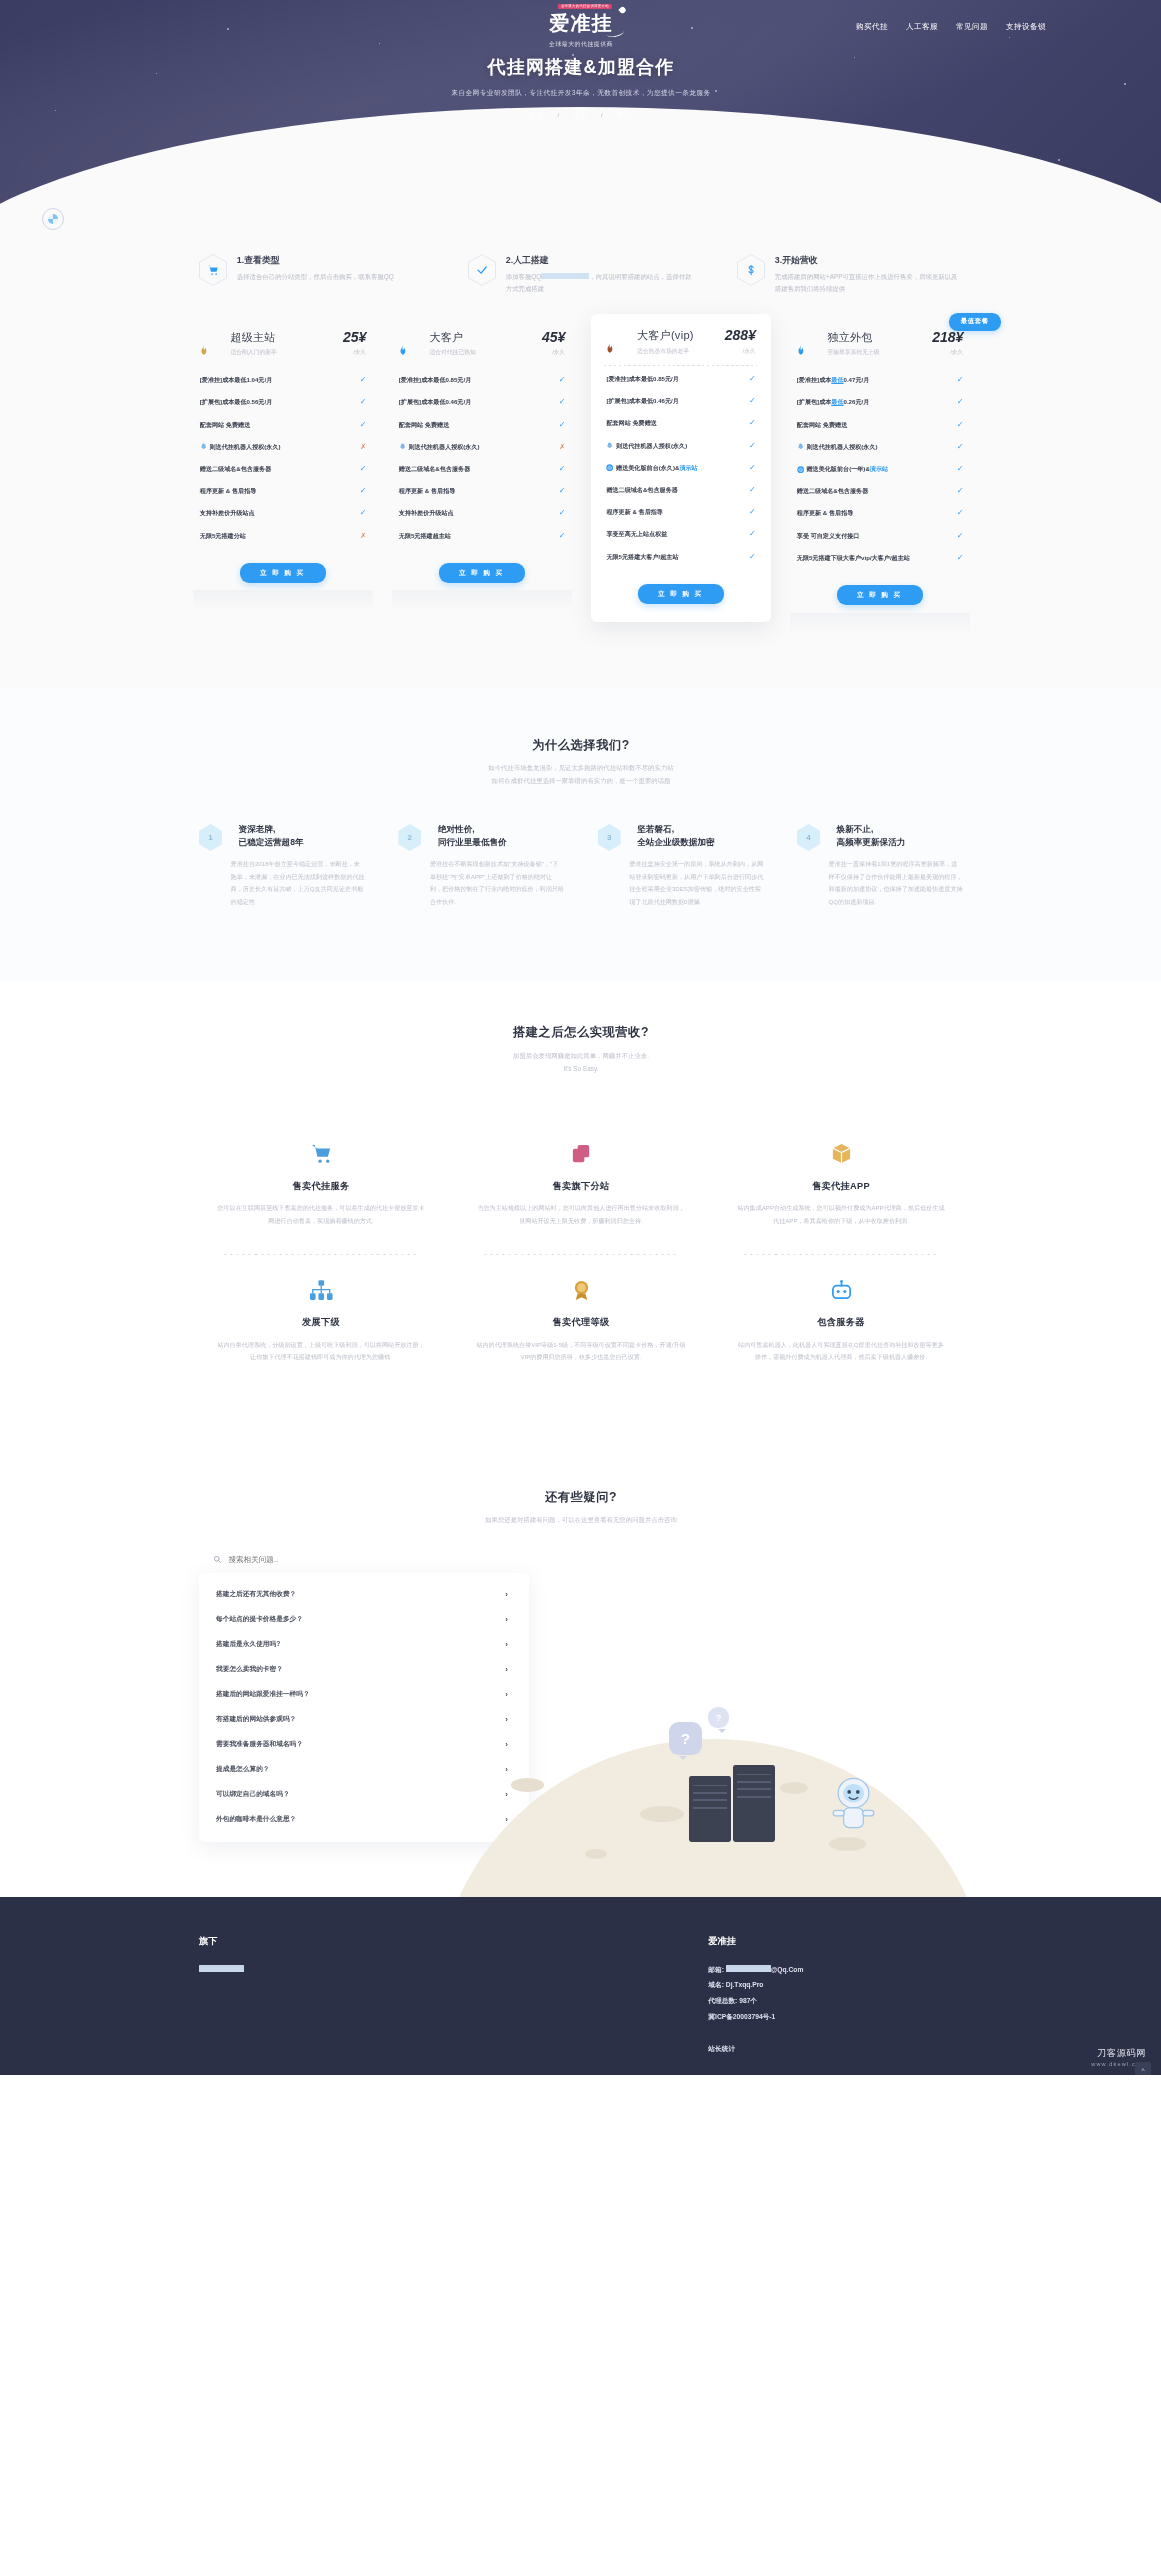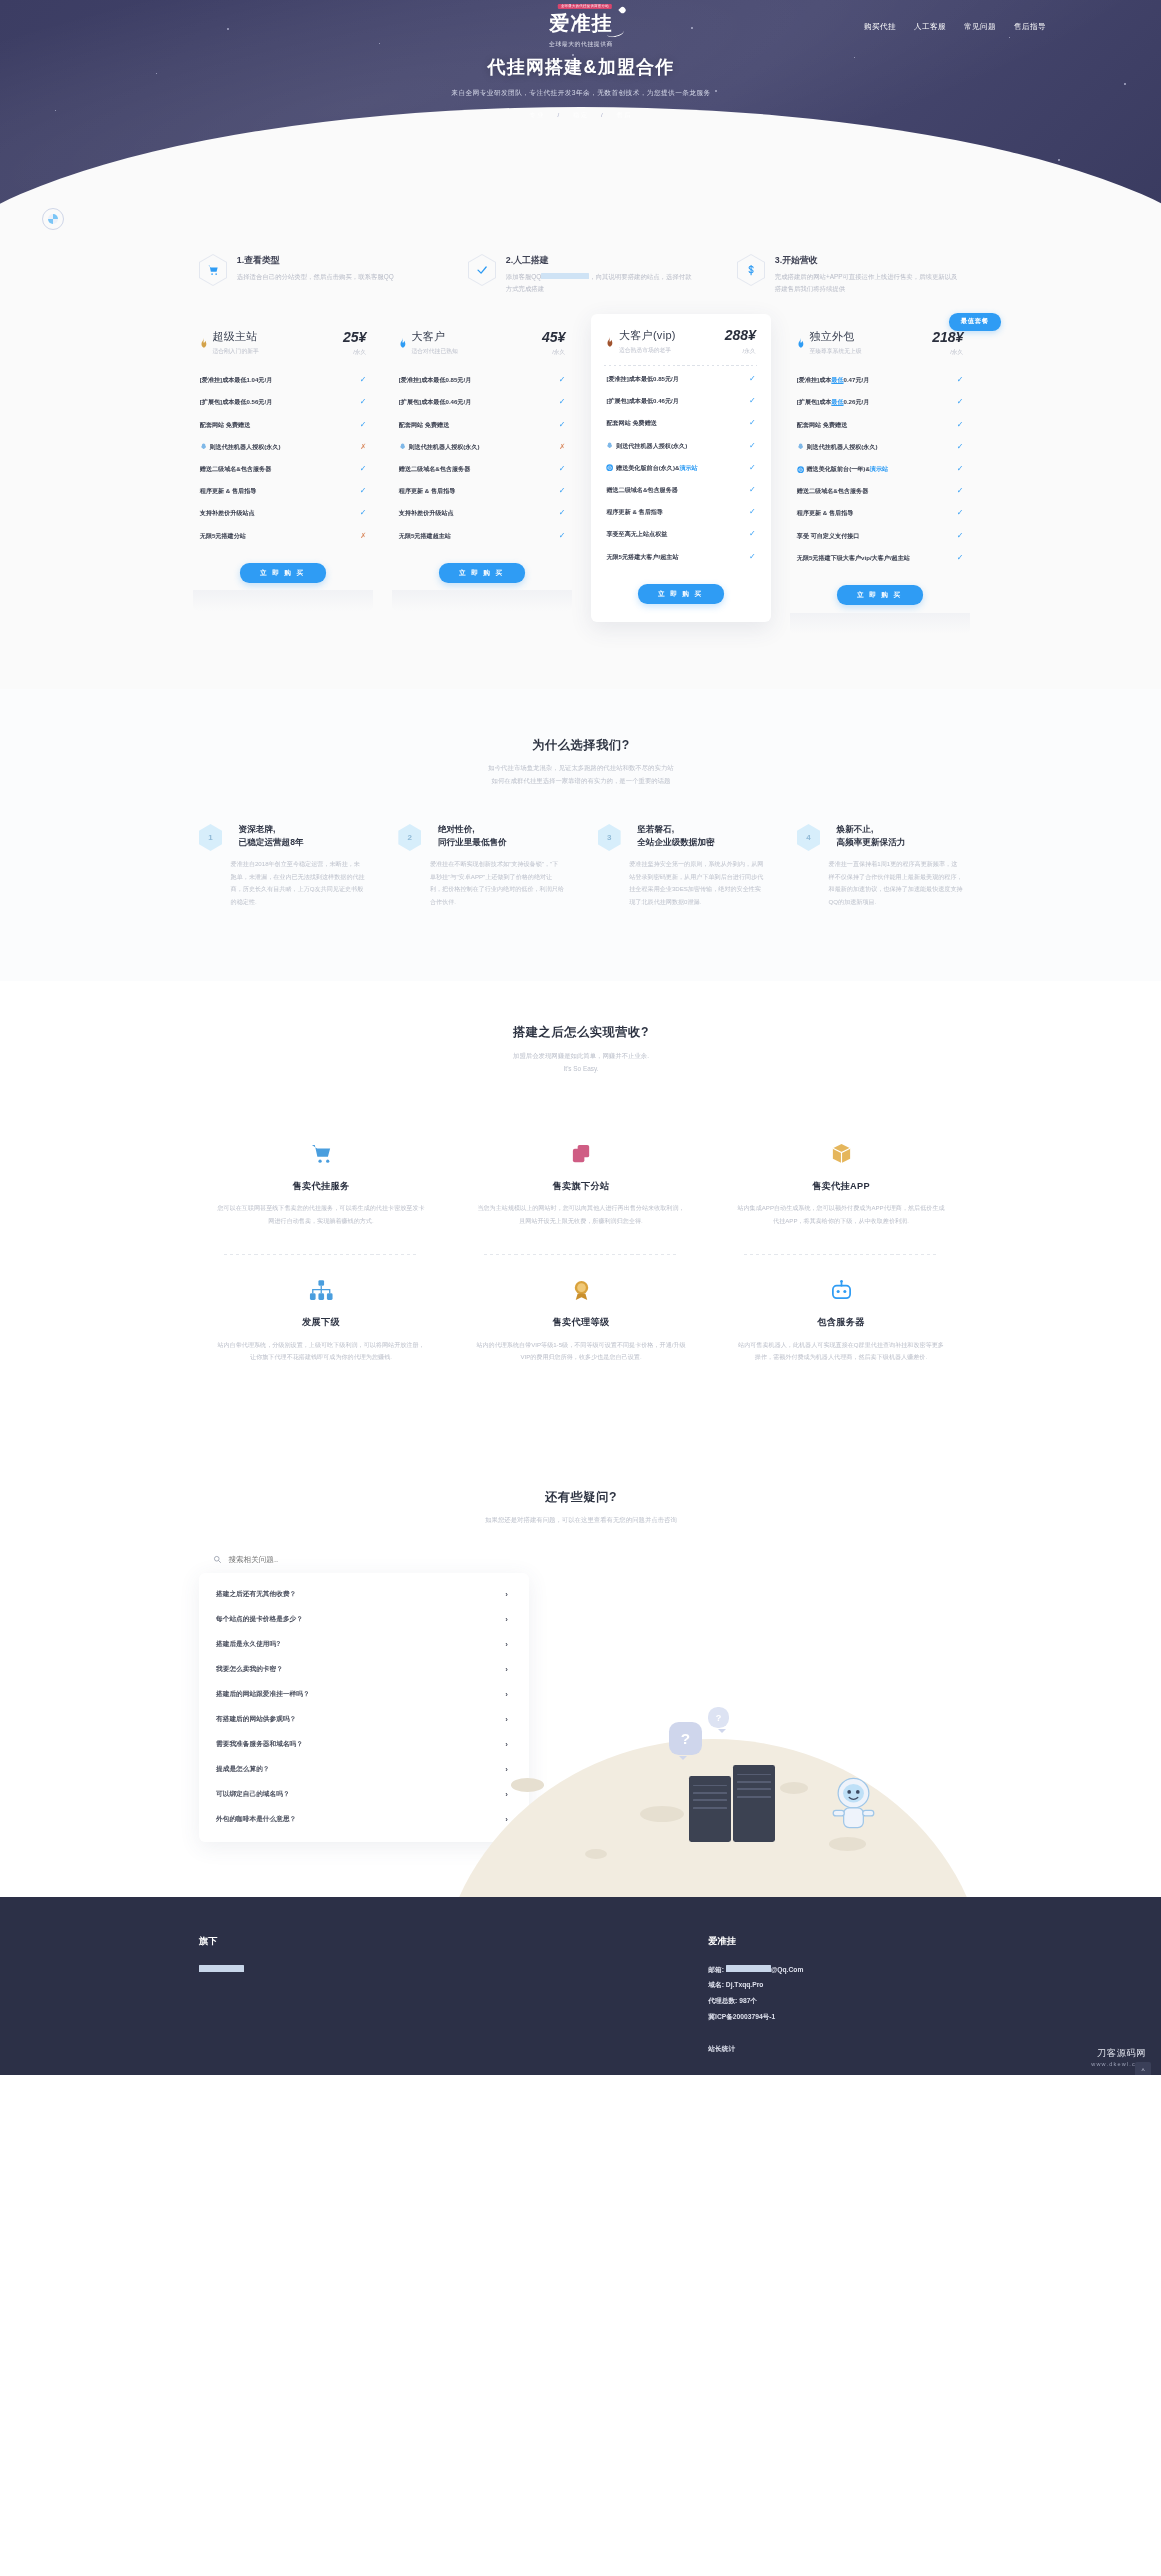--- a/index.html
+++ b/index.html
@@ -118,21 +118,21 @@
   .cards { width:777px; margin:0 auto; display:flex; justify-content:space-between; align-items:flex-start;}
   .card {
     width:180px; background:transparent; padding:3.7px 0 0;
     position:relative;
   }
   .card.featured {
     background:#ffffff; border-radius:6.1px; padding:13.5px 8.6px 18.3px;
     box-shadow:0 6.1px 22px rgba(60,70,110,.10);
     margin-top:-11px;
   }
-  .card-head { display:flex; align-items:center; padding:0 6.1px; gap:4px;}
+  .card-head { display:flex; align-items:flex-end; padding:0 6.1px; gap:22px;}
   .flame { width:9.8px; height:12.2px; flex:0 0 9.8px; margin-top:3.7px;}
   .card-name-wrap { flex:1; }
   .card-name { font-size:11px; color:#3a4152; font-weight:500; letter-spacing:0.3px;}
   .card-desc { font-size:5.8px; color:#b9bdc9; margin-top:3.1px; }
   .card-price-wrap { text-align:right; }
   .card-price { font-size:14px; color:#2a2f3d; font-weight:bold;font-style:italic; }
   .card-period { font-size:5.8px; color:#b9bdc9; margin-top:3.1px; }
   .card-sep { height:0.6px; margin:9.8px 4.9px 2.4px;
     background:repeating-linear-gradient(90deg,#dde1e8 0 2.4px,transparent 2.4px 4.9px); }
   .feat {
@@ -274,21 +274,21 @@
           <span>爱准挂</span>
           <span class="swoosh"></span>
           <span class="dot"></span>
         </div>
         <div class="brand-tag">全球最大的代挂提供商</div>
       </div>
       <nav class="nav">
         <a href="#">购买代挂</a>
         <a href="#">人工客服</a>
         <a href="#">常见问题</a>
-        <a href="#">售后指导</a>
+        <a href="#">支持设备锁</a>
       </nav>
     </div>
 
     <div class="hero-center">
       <h1 class="hero-title">代挂网搭建&amp;加盟合作</h1>
       <div class="hero-sub">来自全网专业研发团队，专注代挂开发3年余，无数首创技术，为您提供一条龙服务</div>
       <div class="hero-kw">
         <span>专业</span>
         <span class="sep">/</span>
         <span>稳定</span>

